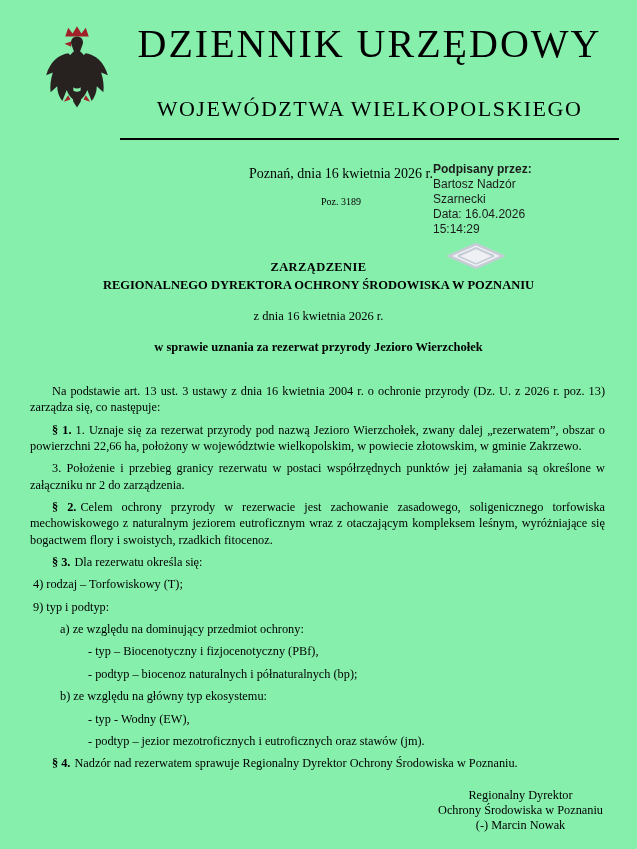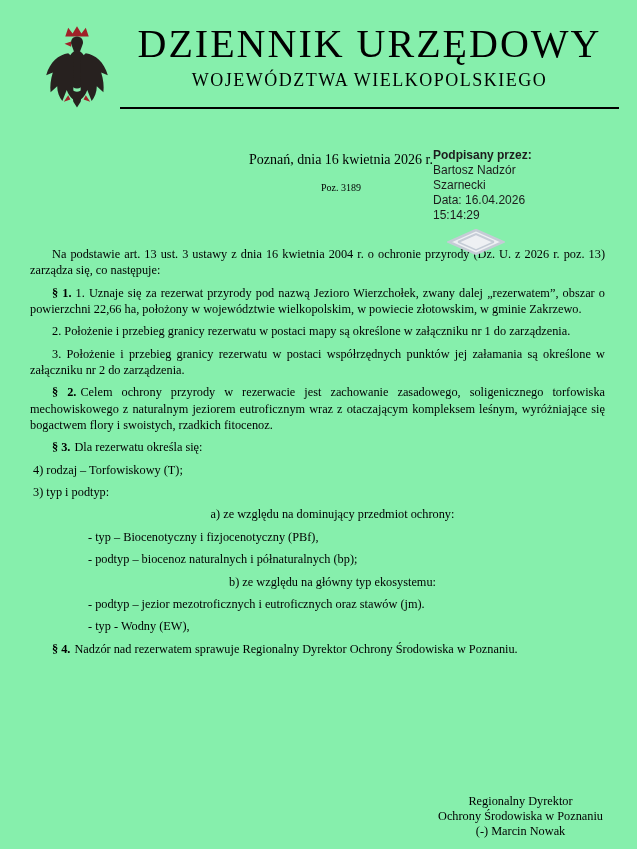--- a/index.html
+++ b/index.html
@@ -10,21 +10,21 @@
     font-family:"Liberation Serif", serif;
     color:#000;
     overflow:hidden;
     margin:0 auto;
   }
   
   .masthead { display:flex; align-items:flex-start; padding:10px 18px 0 44px; }
   .eagle { width:66px; height:116px; flex:0 0 auto; }
   .masthead-titles { flex:1; text-align:center; padding-top:12px; margin-left:10px; }
   .journal-title   { font-size:40px; font-weight:400; letter-spacing:2px; line-height:1.1; white-space:nowrap; }
-  .journal-subtitle{ font-size:18px; font-weight:400; letter-spacing:1.5px; margin-top:4px; white-space:nowrap; }
+  .journal-subtitle{ font-size:22px; font-weight:400; letter-spacing:1.5px; margin-top:30px; white-space:nowrap; }
   .masthead-rule { border:0; border-top:2px solid #000; margin:16px 0 0 0; }
   
   .meta-row { position:relative; margin-top:26px; height:66px;margin-left:45px; }
   .place-date { text-align:center; font-size:14px; }
   .stamp {
     position:absolute; top:-4px; right:74px; width:130px;
     font-family:"Liberation Sans", sans-serif;
     font-size:12px; line-height:1.25; color:#1c1c1c; text-align:left;
   }
   .stamp-label { font-weight:bold; }
@@ -36,25 +36,25 @@
   .act-issuer  { font-weight:bold; margin-top:3px; }
   .act-date    { margin-top:16px; }
   .act-subject { font-weight:bold; margin-top:16px; }
   
   .doc-body { padding:28px 32px 0 30px; font-size:12.3px; line-height:1.33; }
   .para { margin:0 0 6px 0; }
   .justify { text-align:justify; }
   .indent  { text-indent:22px; }
   .pmark   { font-weight:bold; margin-right:4px; }
   .list-1  { padding-left:3px; }
-  .list-2  { padding-left:30px;text-align:center; }
+  .list-2  { padding-left:30px; }
   .list-3  { padding-left:58px; }
   
   .signature-block {
-    position:absolute; right:34px; bottom:10px;
+    position:absolute; right:34px; bottom:16px;
     text-align:center; font-size:12.3px; line-height:1.22;
   }
 </style>
 </head>
 <body>
 
 <div class="page">
 
   <header class="masthead">
     <svg class="eagle" viewBox="0 0 90 120" aria-hidden="true">
@@ -83,42 +83,47 @@
       <div>Data: 16.04.2026 15:14:29</div>
       <svg class="seal" width="58" height="27" viewBox="0 0 58 27" aria-hidden="true">
         <polygon points="29,1 56,13 29,25 2,13" stroke-width="2.5" fill="#eef0f3" stroke="#c5ccd6"></polygon>
         <polyline points="11,13 29,5 47,13" fill="none" stroke-width="2" stroke="#c5ccd6"></polyline>
         <polyline points="11,13 29,21 47,13" fill="none" stroke-width="1.5" stroke="#c5ccd6"></polyline>
       </svg>
     </div>
     <div class="poz">Poz. 3189</div>
   </div>
 
+  <div class="act-heading">
+    <div class="act-type">ZARZĄDZENIE</div>
+    <div class="act-issuer">REGIONALNEGO DYREKTORA OCHRONY ŚRODOWISKA W POZNANIU</div>
+    <div class="act-date">z dnia 16 kwietnia 2026 r.</div>
+    <div class="act-subject">w sprawie uznania za rezerwat przyrody Jezioro Wierzchołek</div>
+  </div>
 
   <main class="doc-body">
     <p class="para indent justify"><span>Na podstawie art. 13 ust. 3 ustawy z dnia 16 kwietnia 2004 r. o ochronie przyrody (Dz. U. z 2026 r. poz. 13) zarządza się, co następuje:</span></p>
 
     <p class="para indent justify"><b class="pmark">§ 1.</b><span>1. Uznaje się za rezerwat przyrody pod nazwą Jezioro Wierzchołek, zwany dalej „rezerwatem”, obszar o powierzchni 22,66 ha, położony w województwie wielkopolskim, w powiecie złotowskim, w gminie Zakrzewo.</span></p>
 
-    <p class="para indent justify"><span>2. Położenie i przebieg granicy rezerwatu w postaci mapy są określone w załączniku nr 1 do zarządzenia.</span></p>
 
     <p class="para indent justify"><span>3. Położenie i przebieg granicy rezerwatu w postaci współrzędnych punktów jej załamania są określone w załączniku nr 2 do zarządzenia.</span></p>
 
     <p class="para indent justify"><b class="pmark">§ 2.</b><span>Celem ochrony przyrody w rezerwacie jest zachowanie zasadowego, soligenicznego torfowiska mechowiskowego z naturalnym jeziorem eutroficznym wraz z otaczającym kompleksem leśnym, wyróżniające się bogactwem flory i swoistych, rzadkich fitocenoz.</span></p>
 
     <p class="para indent"><b class="pmark">§ 3.</b><span>Dla rezerwatu określa się:</span></p>
 
     <p class="para list-1"><span>4) rodzaj – Torfowiskowy (T);</span></p>
-    <p class="para list-1"><span>3) typ i podtyp:</span></p>
+    <p class="para list-1"><span>9) typ i podtyp:</span></p>
     <p class="para list-2"><span>a) ze względu na dominujący przedmiot ochrony:</span></p>
     <p class="para list-3"><span>- typ – Biocenotyczny i fizjocenotyczny (PBf),</span></p>
     <p class="para list-3"><span>- podtyp – biocenoz naturalnych i półnaturalnych (bp);</span></p>
     <p class="para list-2"><span>b) ze względu na główny typ ekosystemu:</span></p>
+    <p class="para list-3"><span>- typ - Wodny (EW),</span></p>
     <p class="para list-3"><span>- podtyp – jezior mezotroficznych i eutroficznych oraz stawów (jm).</span></p>
-    <p class="para list-3"><span>- typ - Wodny (EW),</span></p>
 
     <p class="para indent"><b class="pmark">§ 4.</b><span>Nadzór nad rezerwatem sprawuje Regionalny Dyrektor Ochrony Środowiska w Poznaniu.</span></p>
 
   </main>
 
   <div class="signature-block">
     <div>Regionalny Dyrektor</div>
     <div>Ochrony Środowiska w Poznaniu</div>
     <div>(-) Marcin Nowak</div>
   </div>

